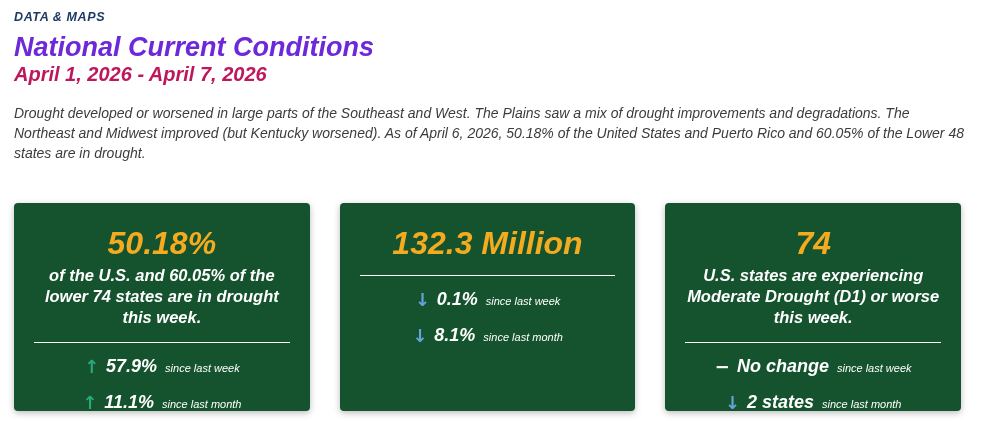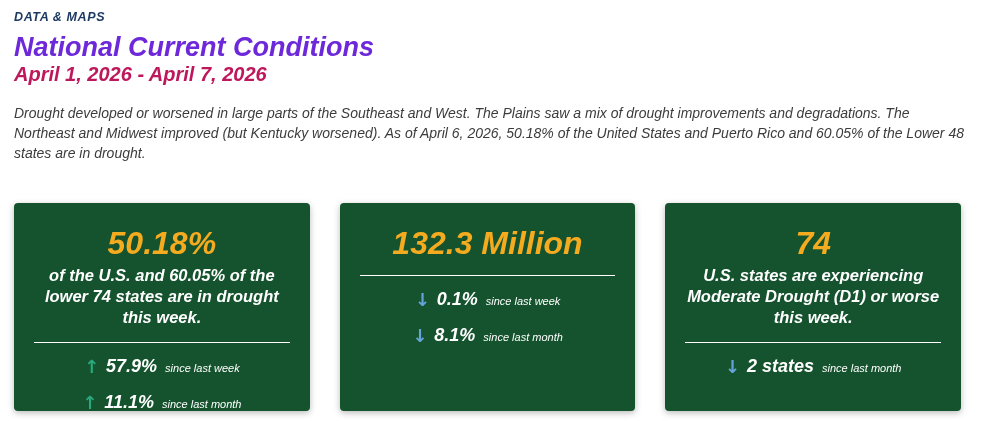--- a/index.html
+++ b/index.html
@@ -138,19 +138,22 @@
         </div>
       </div>
     </section>
 
     <section class="card">
       <div class="stat">74</div>
       <p class="card-desc">U.S. states are experiencing Moderate Drought (D1) or worse this week.</p>
       <hr class="divider">
       <div class="changes">
         <div class="change-row">
+          <span class="change-icon" style="color: rgb(255, 255, 255);">−</span><span class="change-value">No change</span><span class="change-period">since last week</span>
+        </div>
+        <div class="change-row">
           <span class="change-icon" style="color: rgb(102, 163, 218);">↓</span><span class="change-value">2 states</span><span class="change-period">since last month</span>
         </div>
       </div>
     </section>
 
   </div>
 </div>
 
 </body></html>

